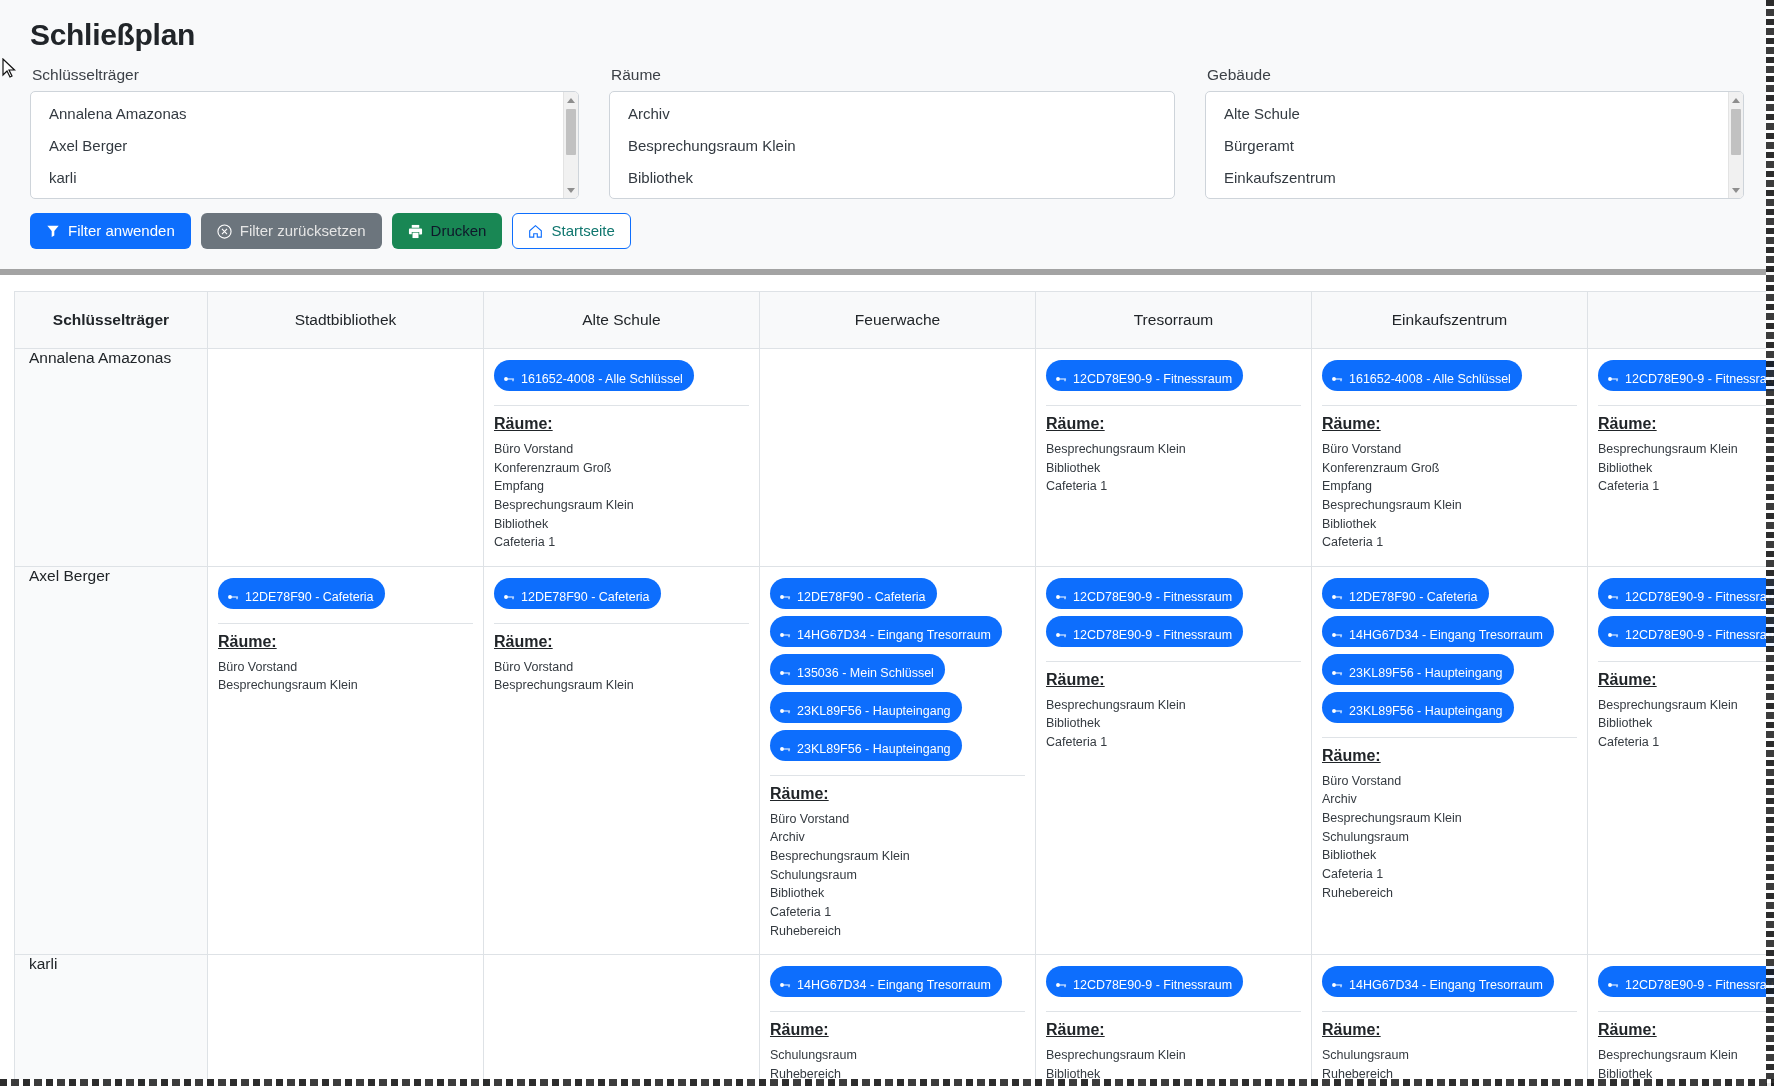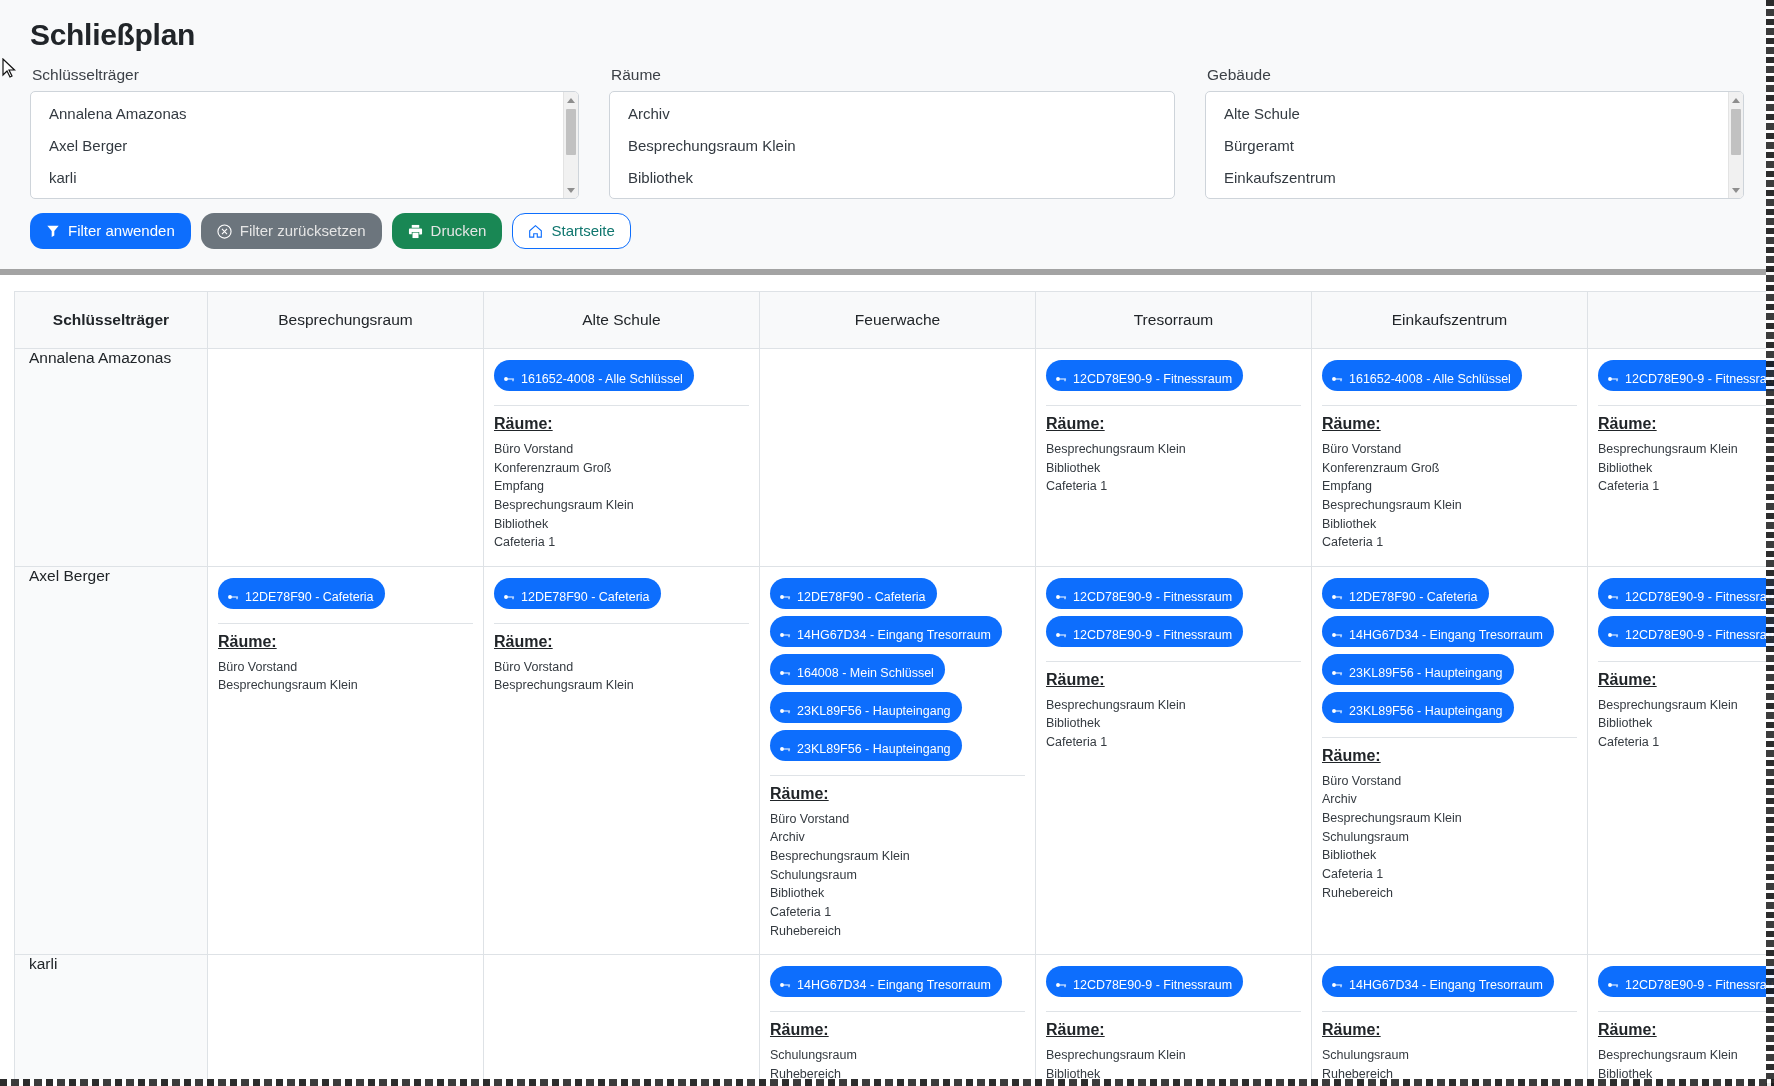--- a/index.html
+++ b/index.html
@@ -103,31 +103,31 @@
   .btn-row {
     display: flex;
     gap: 10px;
     margin-top: 14px;
   }
   .btn {
     display: inline-flex;
     align-items: center;
     gap: 8px;
     border: 1px solid transparent;
-    border-radius: 13px;
+    border-radius: 6px;
     font-size: 15px;
     padding: 8px 15px;
     cursor: pointer;
     line-height: 1.2;
     white-space: nowrap;
     font-family: "Liberation Sans", sans-serif;
   }
   .btn-primary  { background: #0d6efd; color: #fff; }
   .btn-secondary{ background: #6c757d; color: #e5e5e5; }
-  .btn-success  { background: #198754; color: #e5e5e5; }
+  .btn-success  { background: #198754; color: #0f172a; }
   .btn-outline  { background: #fff; color: #0f766e; border-color: #0d6efd; }
   .btn svg { display: block; }
 
   
   .table-wrap {
     padding: 16px 0 0 14px;
     width: 1774px;
     overflow: hidden;
   }
   table.plan {
@@ -351,21 +351,21 @@
         <col class="c-bld">
         <col class="c-bld">
         <col class="c-bld">
       <col class="c-bld">
         <col class="c-bld">
         <col class="c-bld">
     </colgroup>
     <thead>
       <tr>
         <th class="carrier-head">Schlüsselträger</th>
-        <th>Besprechungsraum</th>
+        <th>Stadtbibliothek</th>
         <th>Alte Schule</th>
         <th>Feuerwache</th>
         <th>Tresorraum</th>
         <th>Einkaufszentrum</th>
         <th></th>
       </tr>
     </thead>
     <tbody id="plan-body">
         <tr>
           <td class="carrier-cell">Annalena Amazonas</td>
@@ -475,21 +475,21 @@
                 <rect x="5.4" y="7.2" width="9.4" height="1.6" rx=".6"></rect>
                 <rect x="12.6" y="8.4" width="1.5" height="2.6" rx=".5"></rect>
               </svg>
               <span>14HG67D34 - Eingang Tresorraum</span>
             </span><br><span class="key-badge">
               <svg width="12" height="12" viewBox="0 0 16 16" fill="#fff">
                 <circle cx="4" cy="8" r="2.6"></circle>
                 <rect x="5.4" y="7.2" width="9.4" height="1.6" rx=".6"></rect>
                 <rect x="12.6" y="8.4" width="1.5" height="2.6" rx=".5"></rect>
               </svg>
-              <span>164008 - Mein Schlüssel</span>
+              <span>135036 - Mein Schlüssel</span>
             </span><br><span class="key-badge">
               <svg width="12" height="12" viewBox="0 0 16 16" fill="#fff">
                 <circle cx="4" cy="8" r="2.6"></circle>
                 <rect x="5.4" y="7.2" width="9.4" height="1.6" rx=".6"></rect>
                 <rect x="12.6" y="8.4" width="1.5" height="2.6" rx=".5"></rect>
               </svg>
               <span>23KL89F56 - Haupteingang</span>
             </span><br><span class="key-badge">
               <svg width="12" height="12" viewBox="0 0 16 16" fill="#fff">
                 <circle cx="4" cy="8" r="2.6"></circle>

